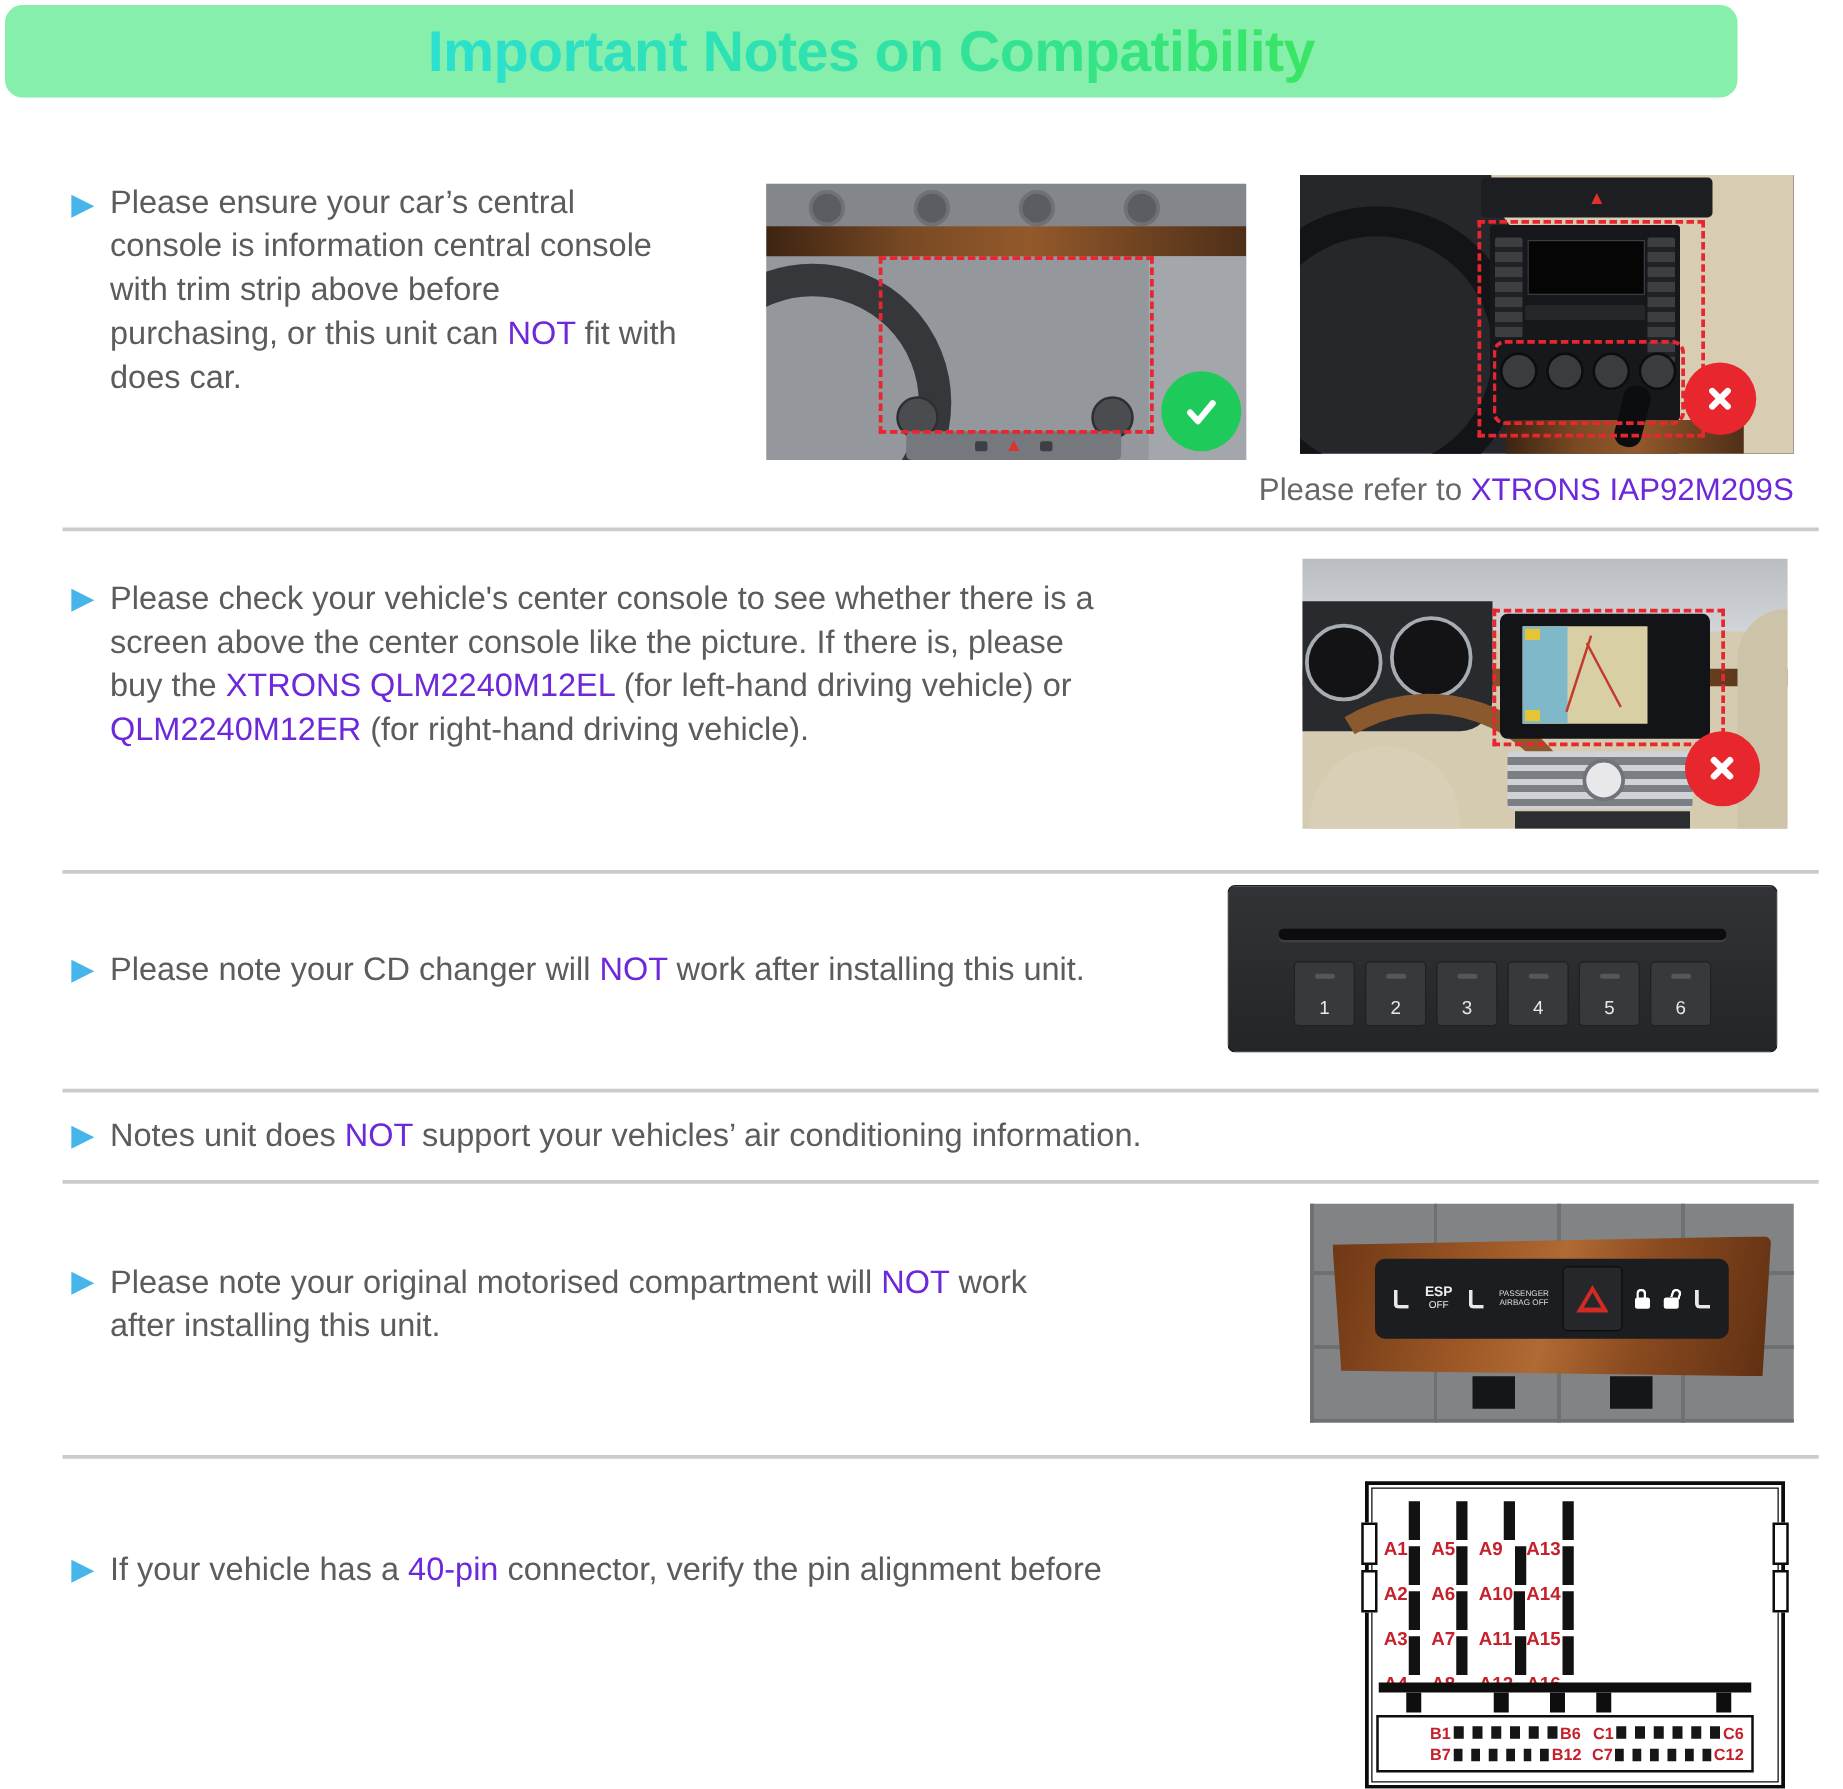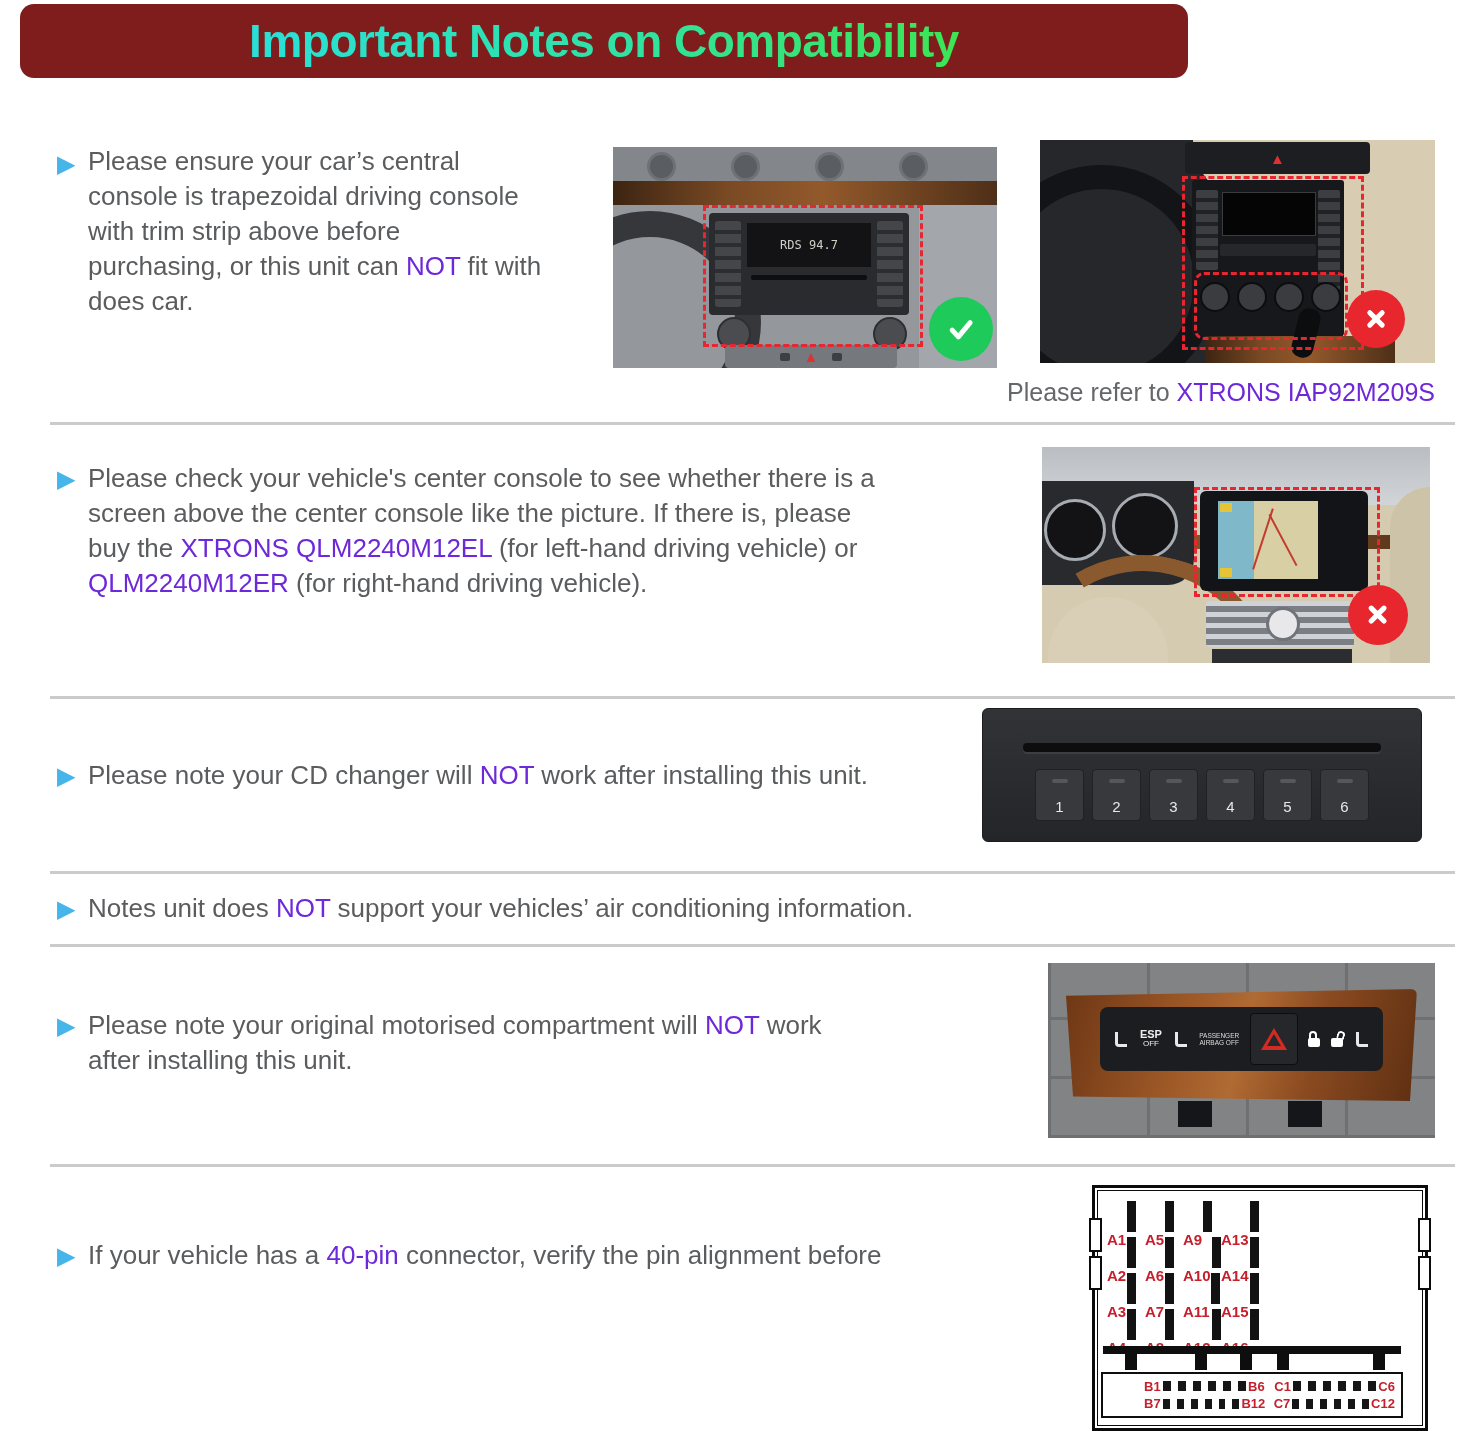--- a/index.html
+++ b/index.html
@@ -1,21 +1,21 @@
 <!DOCTYPE html>
 <html><head>
 <meta charset="utf-8">
 <style>
   html,body{margin:0;padding:0;background:#fff;}
   .page{position:relative;width:1474px;height:1431px;background:#fff;overflow:hidden;
         font-family:"Liberation Sans",sans-serif;}
   .group{position:absolute;inset:0;}
 
   
-  .banner{position:absolute;left:20px;top:4px;width:1168px;height:74px;background:#7f1d1d;border-radius:14px;}
+  .banner{position:absolute;left:4px;top:4px;width:1386px;height:74px;background:#86efac;border-radius:14px;}
   .title{margin:0;text-align:center;font-weight:800;font-size:46px;line-height:74px;letter-spacing:-0.5px;
          background:linear-gradient(90deg,#29dfe2 12%,#2fe2a8 50%,#3ce650 82%);
          -webkit-background-clip:text;background-clip:text;color:transparent;-webkit-text-fill-color:transparent;}
 
   
   .bullet{position:absolute;left:57px;font-size:24px;color:#45b5ea;line-height:30px;}
   .note{position:absolute;left:88px;margin:0;font-size:26px;line-height:35px;color:#5b5c5e;}
   .note .red,.caption .red{color:#6d28d9;}
   .caption{position:absolute;right:39px;top:378px;margin:0;font-size:25px;color:#66676a;}
   .divider{position:absolute;left:50px;width:1405px;height:3px;background:#cbcbcb;}
@@ -146,38 +146,32 @@
 <body>
 
 <div class="page">
 
   <header class="banner">
     <h1 class="title">Important Notes on Compatibility</h1>
   </header>
 
   <div class="group">
     <span class="bullet" style="top:149px">▶</span>
-    <p class="note" style="top:144px"><span>Please ensure your car’s central</span><br><span>console is trapezoidal driving console</span><br><span>with trim strip above before</span><br><span>purchasing, or this unit can </span><span class="red">NOT</span><span> fit with</span><br><span>does car.</span></p>
+    <p class="note" style="top:144px"><span>Please ensure your car’s central</span><br><span>console is information central console</span><br><span>with trim strip above before</span><br><span>purchasing, or this unit can </span><span class="red">NOT</span><span> fit with</span><br><span>does car.</span></p>
 
     <div class="photo i1">
       <div class="i1-top">
         <i class="i1-knob" style="left:34px"></i>
         <i class="i1-knob" style="left:118px"></i>
         <i class="i1-knob" style="left:202px"></i>
         <i class="i1-knob" style="left:286px"></i>
       </div>
       <div class="i1-wood wood"></div>
       <div class="i1-right"></div>
       <div class="i1-wheel"></div>
-      <div class="i1-radio">
-        <div class="i1-keys" style="left:6px"></div>
-        <div class="i1-keys" style="right:6px"></div>
-        <div class="i1-disp">RDS 94.7</div>
-        <div class="i1-slot"></div>
-      </div>
       <i class="i1-knobL" style="left:104px"></i>
       <i class="i1-knobR" style="left:260px"></i>
       <div class="i1-iconrow">
         <i class="i1-dot"></i>
         <span class="tri">▲</span>
         <i class="i1-dot"></i>
       </div>
       <div class="dash"></div>
       <div class="badge b-green">
         <svg viewBox="0 0 64 64">

